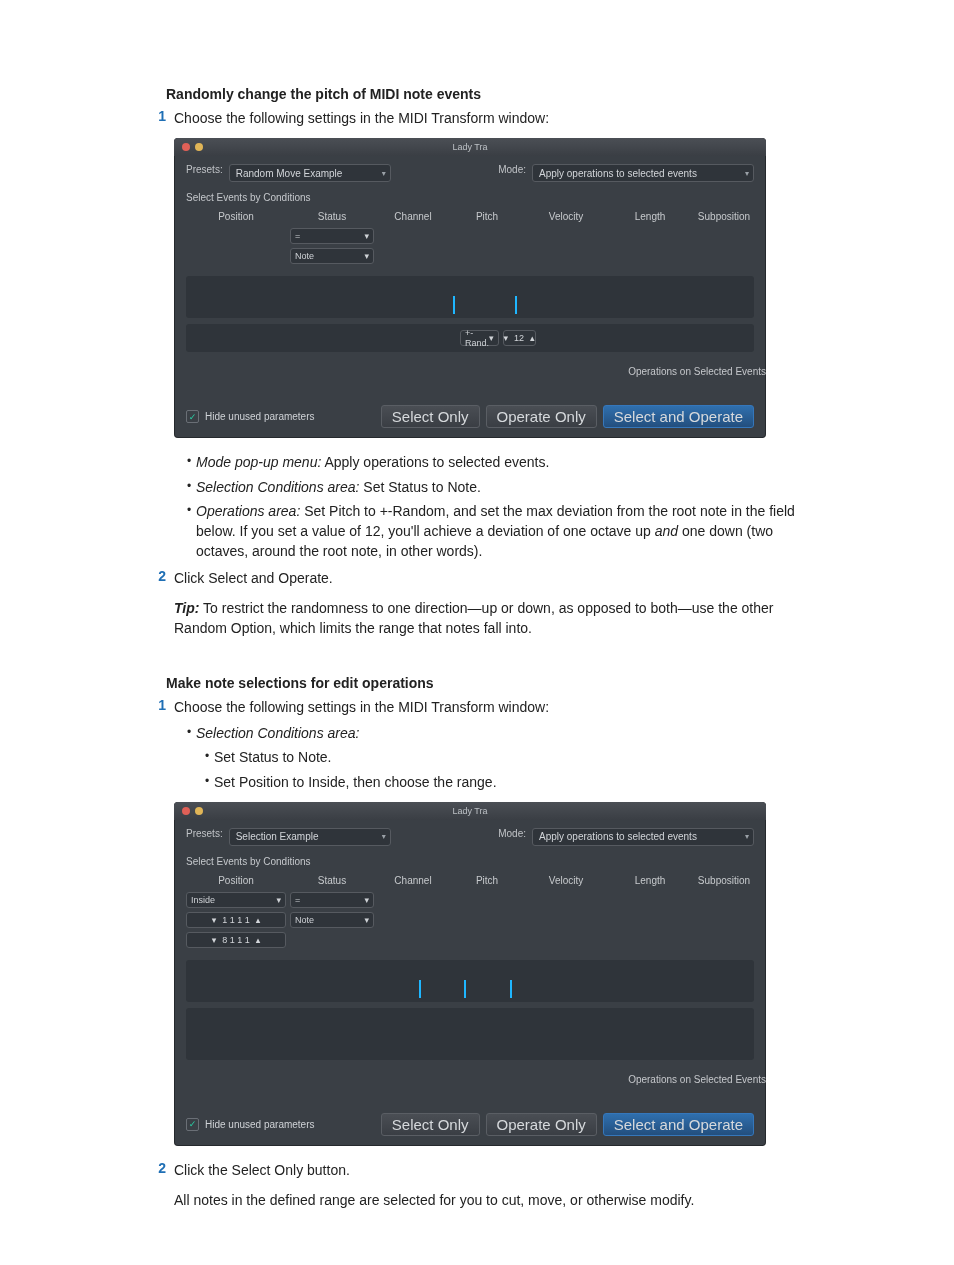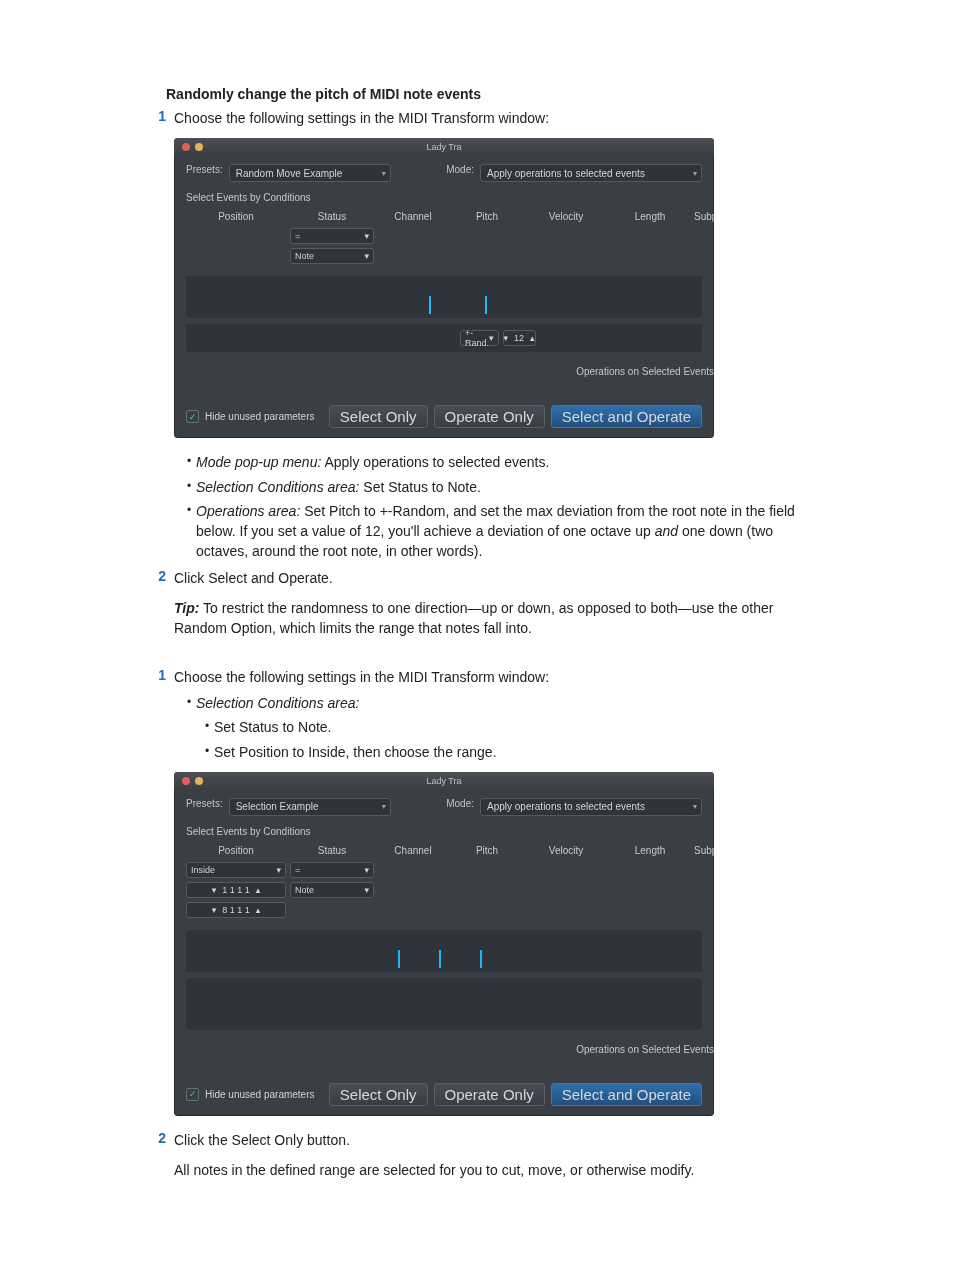--- a/index.html
+++ b/index.html
@@ -58,21 +58,21 @@
   }
   .sub-bullets {
     margin-left: 18px;
   }
   .ital { font-style: italic; }
   .tip-label { font-style: italic; font-weight: 600; }
   .para { margin: 10px 0 10px 24px; line-height: 1.45; }
 
   
   .mock {
-    width: 540px;
+    width: 592px;
     margin: 10px 0 14px 24px;
     background: #3a3f45;
     border-radius: 4px;
     color: #d6d9dc;
     font-size: 10px;
     overflow: hidden;
     box-shadow: 0 0 0 1px rgba(0,0,0,.35) inset;
   }
   .mock-titlebar {
     height: 18px;
@@ -293,20 +293,21 @@
     <div class="step-num">2</div>
     <div class="step-text">Click Select and Operate.</div>
   </div>
 
   <div class="para">
     <span class="tip-label">Tip:</span><span>  To restrict the randomness to one direction—up or down, as opposed to both—use the other Random Option, which limits the range that notes fall into.</span>
   </div>
 
   <div class="spacer"></div>
 
+  <div class="section-title">Make note selections for edit operations</div>
 
   <div class="step-row">
     <div class="step-num">1</div>
     <div class="step-text">Choose the following settings in the MIDI Transform window:</div>
   </div>
 
   <div class="bullets">
     <div class="bullet-row">
       <div class="bullet-dot">•</div>
       <div class="bullet-body"><span class="ital">Selection Conditions area:</span></div>

